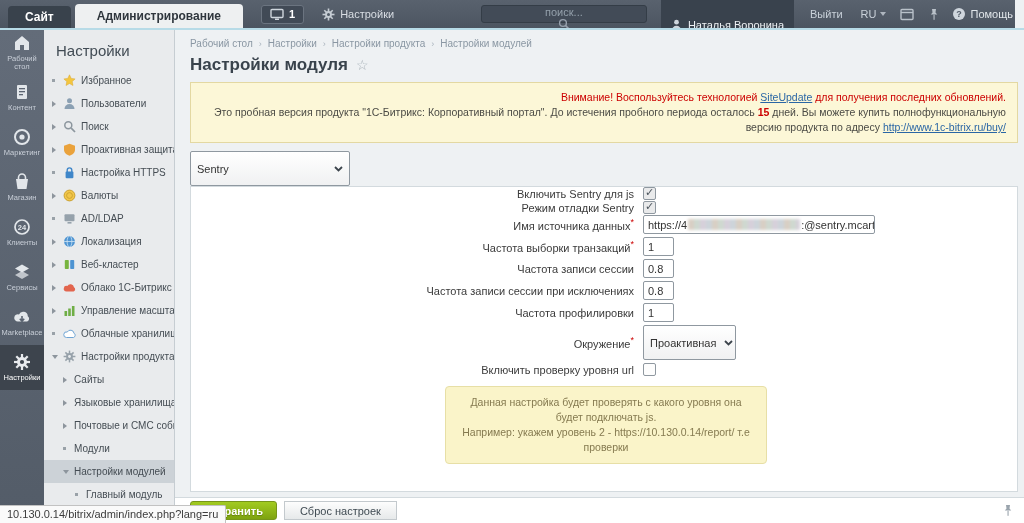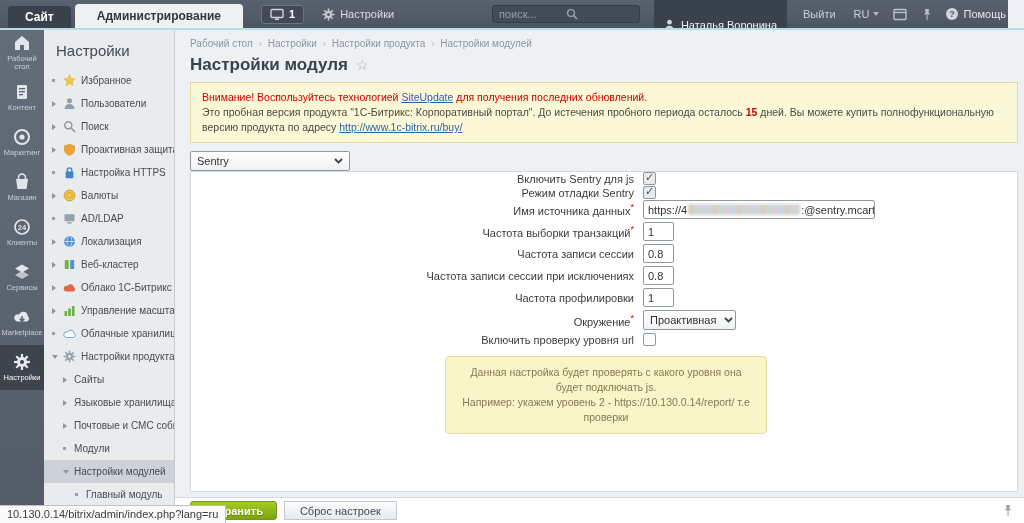--- a/index.html
+++ b/index.html
@@ -1,32 +1,32 @@
 <!DOCTYPE html>
 <html><head>
 <meta charset="utf-8">
 <style>
   * { box-sizing: border-box; margin: 0; padding: 0; }
   html,body { width:1024px; height:523px; overflow:hidden; }
   body { font-family:"Liberation Sans","DejaVu Sans",sans-serif; background:#eef1f3; position:relative; color:#3a3a3a; }
   svg { display:block; }
 
   
-  #topbar { position:absolute; top:0; left:0; right:16px; height:28px;
+  #topbar { position:absolute; top:0; left:0; right:9px; height:28px;
     background:linear-gradient(#59626e,#4c5561); display:flex; align-items:center; overflow:hidden; }
   .tab-site { align-self:flex-end; height:22px; line-height:22px; padding:0 17px; margin-left:8px;
     background:#39424c; color:#fff; font-size:12px; font-weight:bold; border-radius:4px 4px 0 0; }
   .tab-admin { align-self:flex-end; height:24px; line-height:24px; padding:0 22px; margin-left:4px;
     background:#eef0f1; color:#2f363d; font-size:12px; font-weight:bold; border-radius:4px 4px 0 0; }
   .notif-btn { margin-left:18px; display:flex; align-items:center; gap:5px; height:19px; padding:0 8px;
     background:#414a56; border:1px solid #6b7480; border-radius:3px; color:#fff; font-size:11px; font-weight:bold; }
   .tb-settings { margin-left:18px; display:flex; align-items:center; gap:5px; color:#d9dee4; font-size:11px; }
   .tb-spacer { flex:1; }
-  .tb-search { width:148px; height:18px; background:#424b57; border:1px solid #343d47; border-radius:3px;
-    display:flex; align-items:center; padding:0 6px; }
+  .tb-search { width:166px; height:18px; background:#424b57; border:1px solid #343d47; border-radius:3px;
+    display:flex; align-items:center; padding:0 6px;flex-direction:column; }
   .tb-search span { flex:1; color:#94a0ab; font-size:11px; }
   .user-btn { margin-left:14px; height:34px; background:#39424d; border-radius:3px; padding:0 10px;
     display:flex; align-items:flex-end; gap:6px; color:#eef1f4; font-size:11px; }
   .tb-link { margin-left:16px; color:#c9d1d9; font-size:11px; }
   .tb-lang { margin-left:18px; color:#c9d1d9; font-size:11px; display:flex; align-items:center; gap:3px; }
   .caret { width:0; height:0; border-top:4px solid #aeb6bf; border-left:3px solid transparent; border-right:3px solid transparent; }
   .tb-ic { margin-left:14px; }
   .tb-help { margin-left:12px; margin-right:2px; display:flex; align-items:center; gap:5px; color:#e1e6ea; font-size:11px; white-space:nowrap; }
   #topline { position:absolute; top:28px; left:0; right:0; height:2px; background:#b7dbe7; }
 
@@ -55,27 +55,27 @@
 
   
   #main { position:absolute; left:175px; top:30px; right:0; bottom:26px;
     padding:8px 6px 0 15px; display:flex; flex-direction:column; overflow:hidden; }
   #breadcrumb { display:flex; gap:6px; font-size:10px; color:#8a97a3; align-items:center; }
   .crumb-sep { color:#a9b4bd; font-size:9px; }
   #title-row { margin-top:6px; display:flex; align-items:center; gap:8px; }
   #page-title { font-size:17px; font-weight:bold; color:#39434c; }
   .fav-star { color:#a9b2b9; font-size:14px; }
   #notice { margin-top:7px; background:#fcf7d7; border:1px solid #e3d8a2; padding:7px 11px;
-    font-size:10.5px; line-height:15px; color:#4b4b45; }
+    font-size:10.5px; line-height:15px; color:#4b4b45;text-align:right; }
   .red { color:#cc0000; }
   .red-b { color:#cc0000; font-weight:bold; }
   a.lnk { color:#2a66a5; text-decoration:underline; cursor:pointer; }
   .selbox { display:inline-flex; align-items:center; justify-content:space-between; gap:8px;
     border:1px solid #8f98a0; border-radius:2px; background:linear-gradient(#fff,#f0f1f2);
-    height:20px; padding:0 6px; font-size:11px; color:#333; }
+    height:35px; padding:0 6px; font-size:11px; color:#333; }
   #module-select { width:160px; margin-top:8px; }
 
   #tabs { display:flex; align-items:flex-end; margin-top:9px; }
   .tab { padding:6px 13px; font-size:11px; color:#49535c; background:linear-gradient(#f8f9fa,#eef0f2);
     border:1px solid #d3dade; border-bottom:none; border-radius:3px 3px 0 0; margin-right:4px;
     position:relative; z-index:2; margin-bottom:-1px; }
   .tab.active { background:#fff; font-weight:bold; border-bottom:1px solid #fff; }
   .tabs-pin { margin-left:auto; align-self:center; padding-bottom:4px; }
 
   #panel { background:#fff; border:1px solid #d3dade; flex:1; min-height:0; overflow:hidden; margin-bottom:5px; }

